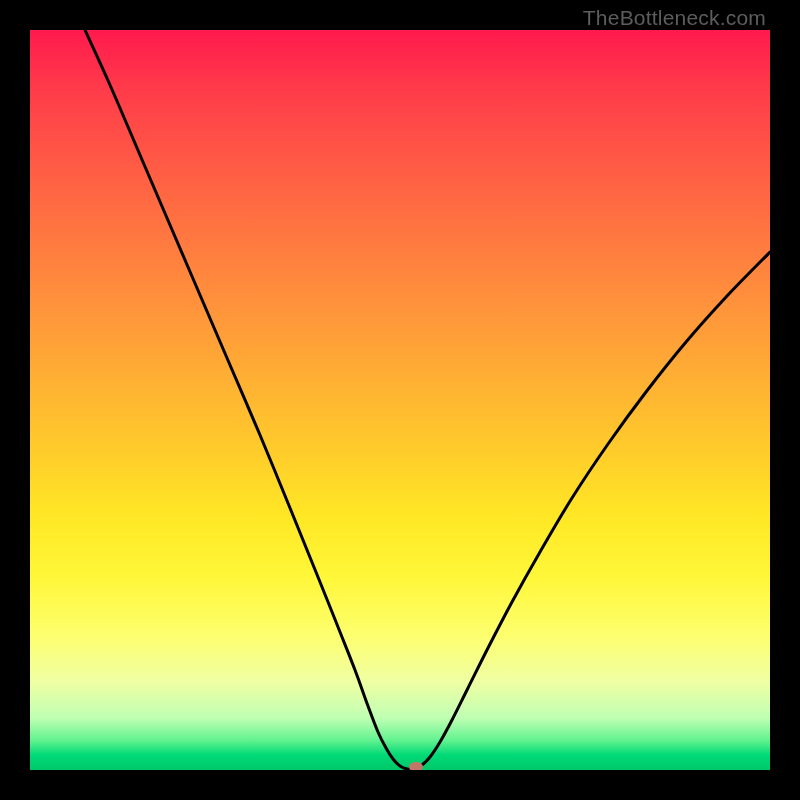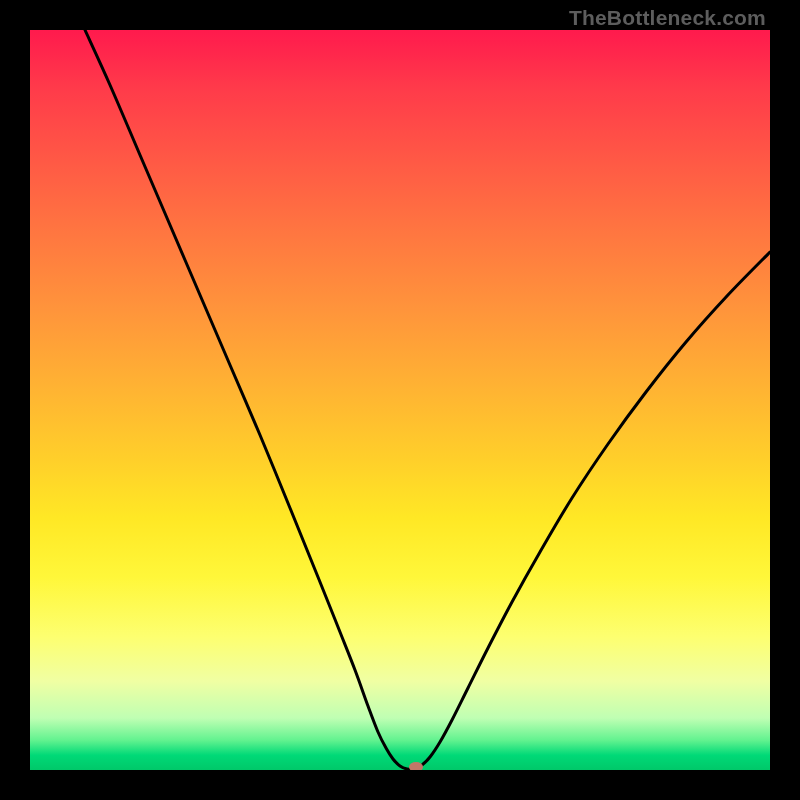--- a/index.html
+++ b/index.html
@@ -51,21 +51,21 @@
       #00d977 98%,
       #00c869 100%
     );
   }
   .watermark {
     position: absolute;
     right: 34px;
     top: 6px;
     color: #5d5d5d;
     font-size: 21px;
-    font-weight: 700;
+    font-weight: 400;
     letter-spacing: 0.2px;
   }
   svg.curve {
     position: absolute;
     left: 0;
     top: 0;
     width: 740px;
     height: 740px;
   }
   .marker {

